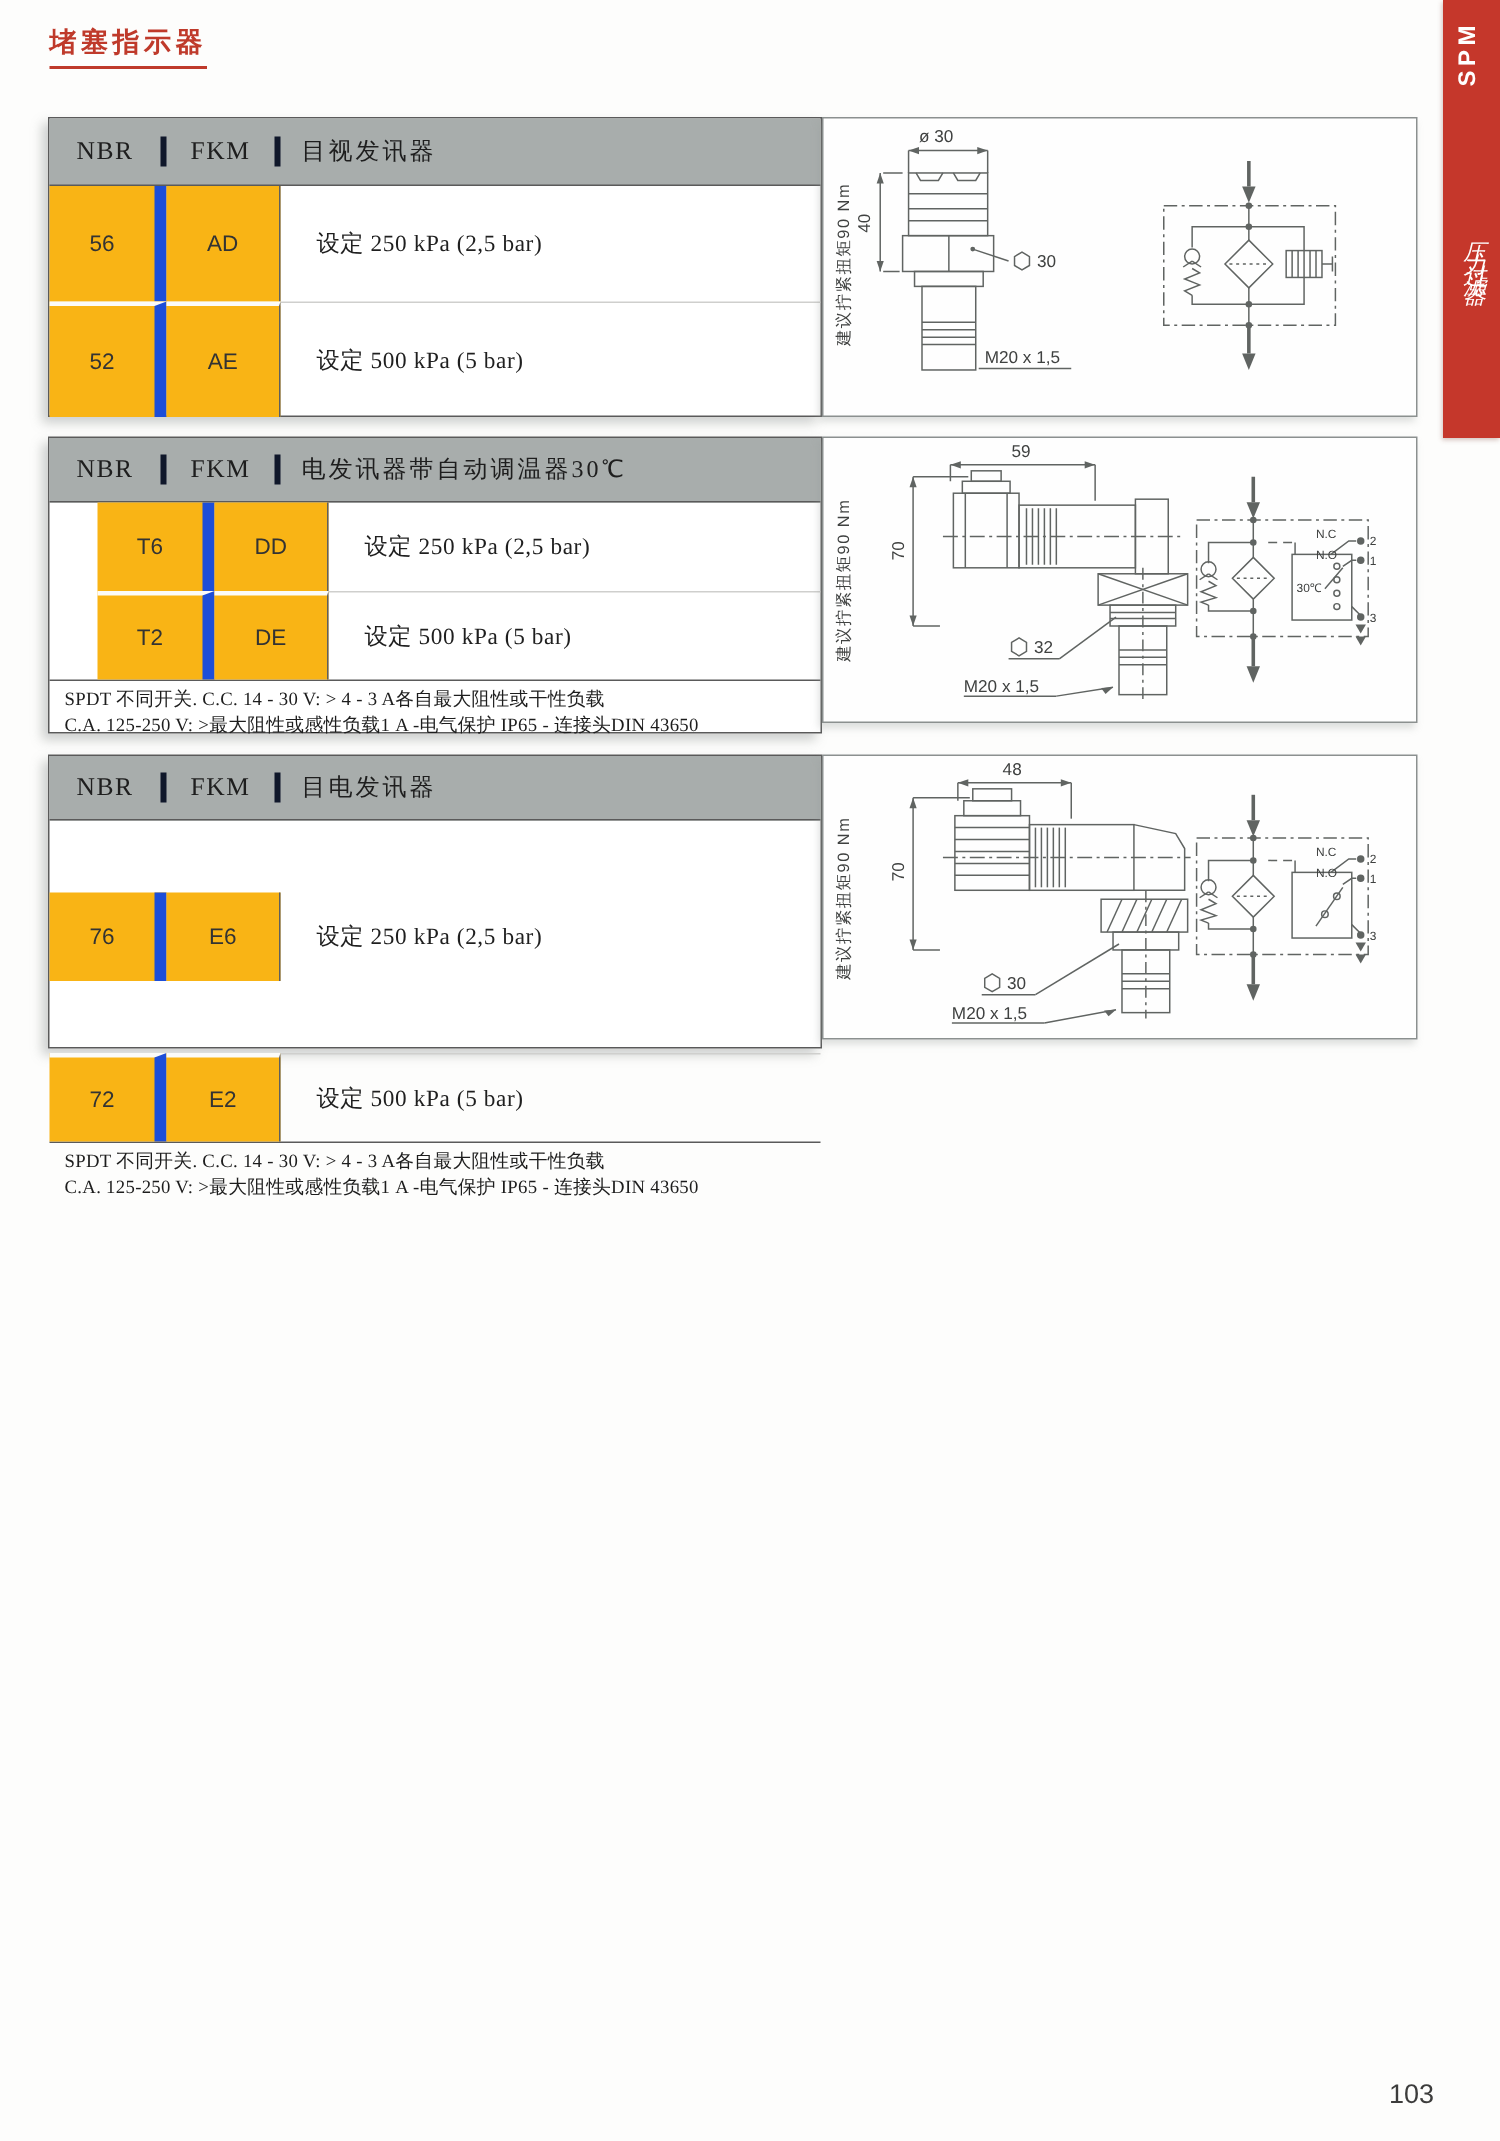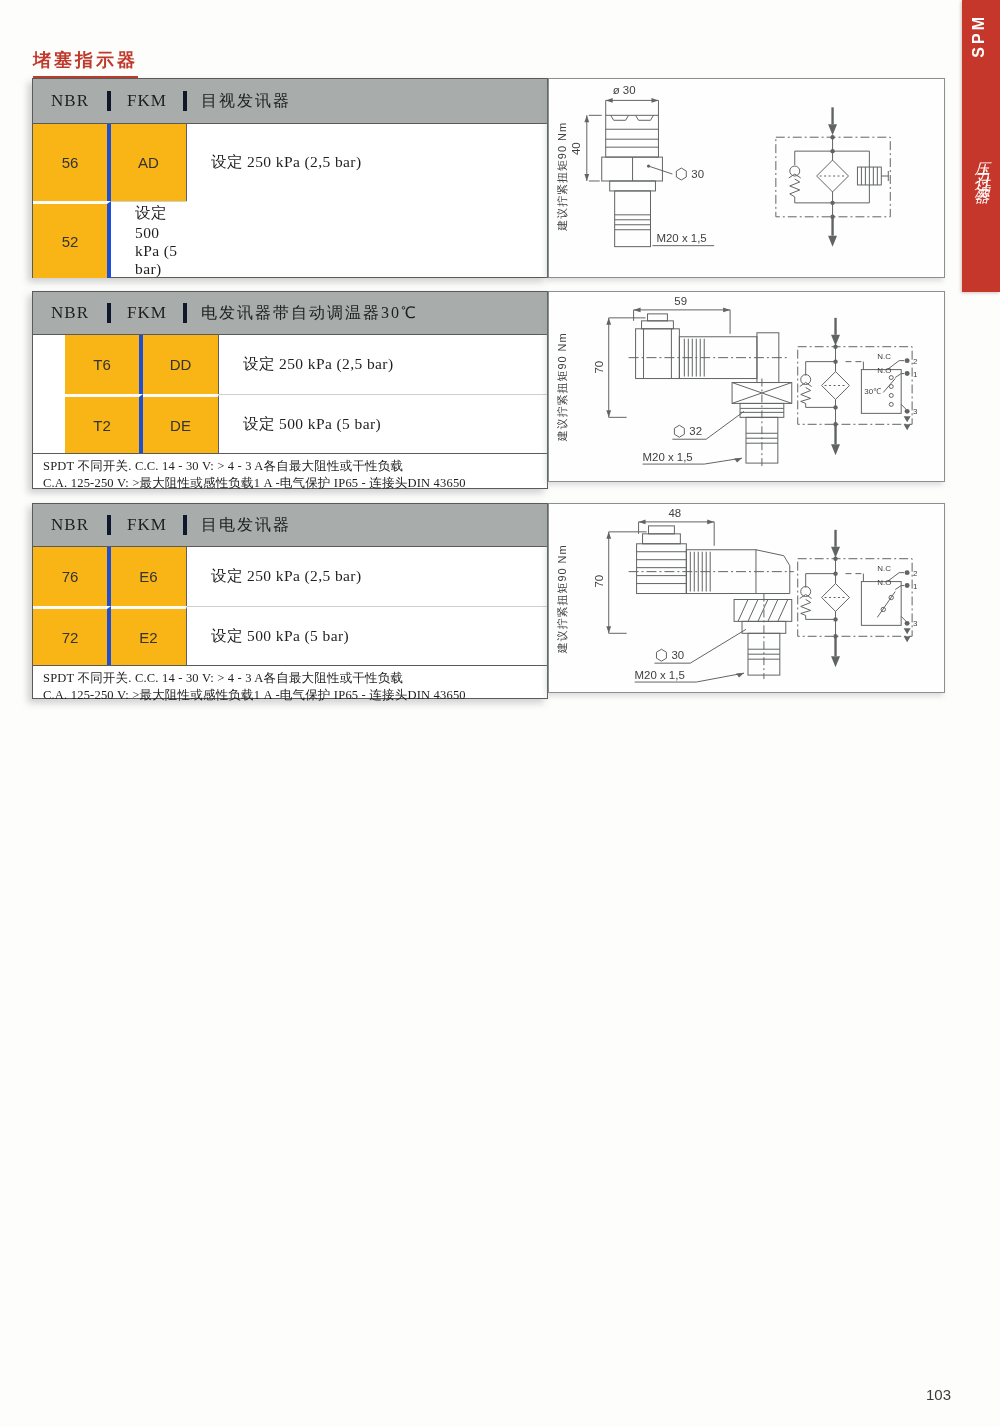--- a/index.html
+++ b/index.html
@@ -3,59 +3,59 @@
 <meta charset="utf-8">
 <style>
   html,body{margin:0;padding:0;}
   body{
     width:1000px;height:1427px;position:relative;overflow:hidden;
     background:#fdfdfc;font-family:"Liberation Serif",serif;color:#222;
   }
   
   .page-title{
     position:absolute;left:33px;top:16px;font-size:18px;font-weight:bold;
-    color:#bf3a2b;letter-spacing:3px;border-bottom:2px solid #bf3a2b;padding-bottom:4px;margin-top:32px;
+    color:#bf3a2b;letter-spacing:3px;border-bottom:2px solid #bf3a2b;padding-bottom:4px;
   }
   .side-tab{
     position:absolute;left:962px;top:0;width:38px;height:292px;background:#c5372b;
     box-shadow:-1px 1px 3px rgba(120,60,50,.3);
   }
   .side-tab .spm{
     position:absolute;top:14px;left:8px;writing-mode:vertical-rl;transform:rotate(180deg);
     font-family:"Liberation Sans",sans-serif;font-weight:bold;font-size:16px;
     color:#fff;letter-spacing:3px;
   }
   .side-tab .ftitle{
     position:absolute;top:150px;left:10px;writing-mode:vertical-rl;
     font-style:italic;font-size:15px;color:#fff;letter-spacing:7px;
   }
   .page-number{
     position:absolute;left:926px;top:1386px;
-    font-family:"Liberation Sans",sans-serif;font-size:15px;color:#3c3c3c;
+    font-family:"Liberation Sans",sans-serif;font-size:18px;color:#3c3c3c;
   }
   
   .tbl{
     position:absolute;left:32px;width:516px;background:#fff;
     border:1px solid #5a5a5a;box-sizing:border-box;
     box-shadow:-4px 4px 7px rgba(140,145,143,.42);
   }
   .thead{
     display:grid;grid-template-columns:78px 76px 1fr;background:#a8adac;
     border-bottom:1px solid #5a5a5a;align-items:center;
   }
   .th{font-size:17px;color:#1e1e1e;text-align:center;letter-spacing:1px;}
   .th.cjk{text-align:left;padding-left:14px;font-size:16px;letter-spacing:2px;}
   .th.b{border-right:4px solid #0f172a;}
   .thead,.row{min-height:0;}
   .row{display:grid;grid-template-columns:78px 76px 1fr;}
   .y{
     background:#f9b415;display:flex;align-items:center;justify-content:center;
     font-family:"Liberation Sans",sans-serif;font-size:15px;color:#333;
   }
-  .y.nbr{border-right:4px solid #1d4ed8;}
+  .y.nbr{border-right:8px solid #1d4ed8;}
   .y.fkm{border-right:1px solid #5f5f5f;}
   .d{
     display:flex;align-items:center;padding-left:24px;font-size:15.5px;
     color:#1f1f1f;letter-spacing:.4px;
   }
   .r2 .y{border-top:3px solid #fbfbf9;}
   .r2 .d{border-top:1px solid #cfcfcd;}
   .note{
     border-top:1px solid #5a5a5a;padding:4px 10px 3px;font-size:12.5px;
     line-height:1.32;color:#1d1d1d;letter-spacing:.2px;
@@ -69,21 +69,21 @@
   .panel svg{display:block;width:100%;height:100%;}
   .svgtxt{font-family:"Liberation Sans",sans-serif;font-size:11.5px;fill:#3f4140;}
   .svgtxt.small{font-size:8px;}
   .svgtxt.torq{font-size:11px;letter-spacing:1px;}
   
   .tbl.s1{top:78px;height:200px;}  .panel.s1{top:78px;height:200px;}
   .tbl.s2{top:291px;height:198px;} .panel.s2{top:291px;height:191px;}
   .tbl.s3{top:503px;height:196px;} .panel.s3{top:503px;height:190px;}
   .tbl.s1 .thead{height:44px;} .tbl.s1 .row{height:77px;}
   .tbl.s2 .thead{height:42px;} .tbl.s2 .row{height:59px;margin-left:32px;}
-  .tbl.s3 .thead{height:42px;} .tbl.s3 .row{height:59px;}
+  .tbl.s3 .thead{height:42px;} .tbl.s3 .row{height:59px;margin-top:48px;}
 </style>
 </head>
 <body>
 
 <div class="page-title">堵塞指示器</div>
 
 <div class="side-tab">
   <span class="spm">SPM</span>
   <span class="ftitle">压力过滤器</span>
 </div>
@@ -94,20 +94,21 @@
     <span class="th b">FKM</span>
     <span class="th cjk">目视发讯器</span>
   </div>
   <div class="row r1">
     <span class="y nbr">56</span>
     <span class="y fkm">AD</span>
     <span class="d">设定 250 kPa (2,5 bar)</span>
   </div>
   <div class="row r2">
     <span class="y nbr">52</span>
+    <span class="y fkm">AE</span>
     <span class="d">设定 500 kPa (5 bar)</span>
   </div>
 </div>
 
 <div class="panel s1">
 <svg viewBox="0 0 397 198">
   <g stroke="#606462" fill="none" stroke-width="1">
 
     <line x1="57" y1="21" x2="110" y2="21"></line>
         <line x1="57" y1="21" x2="57" y2="36"></line>

